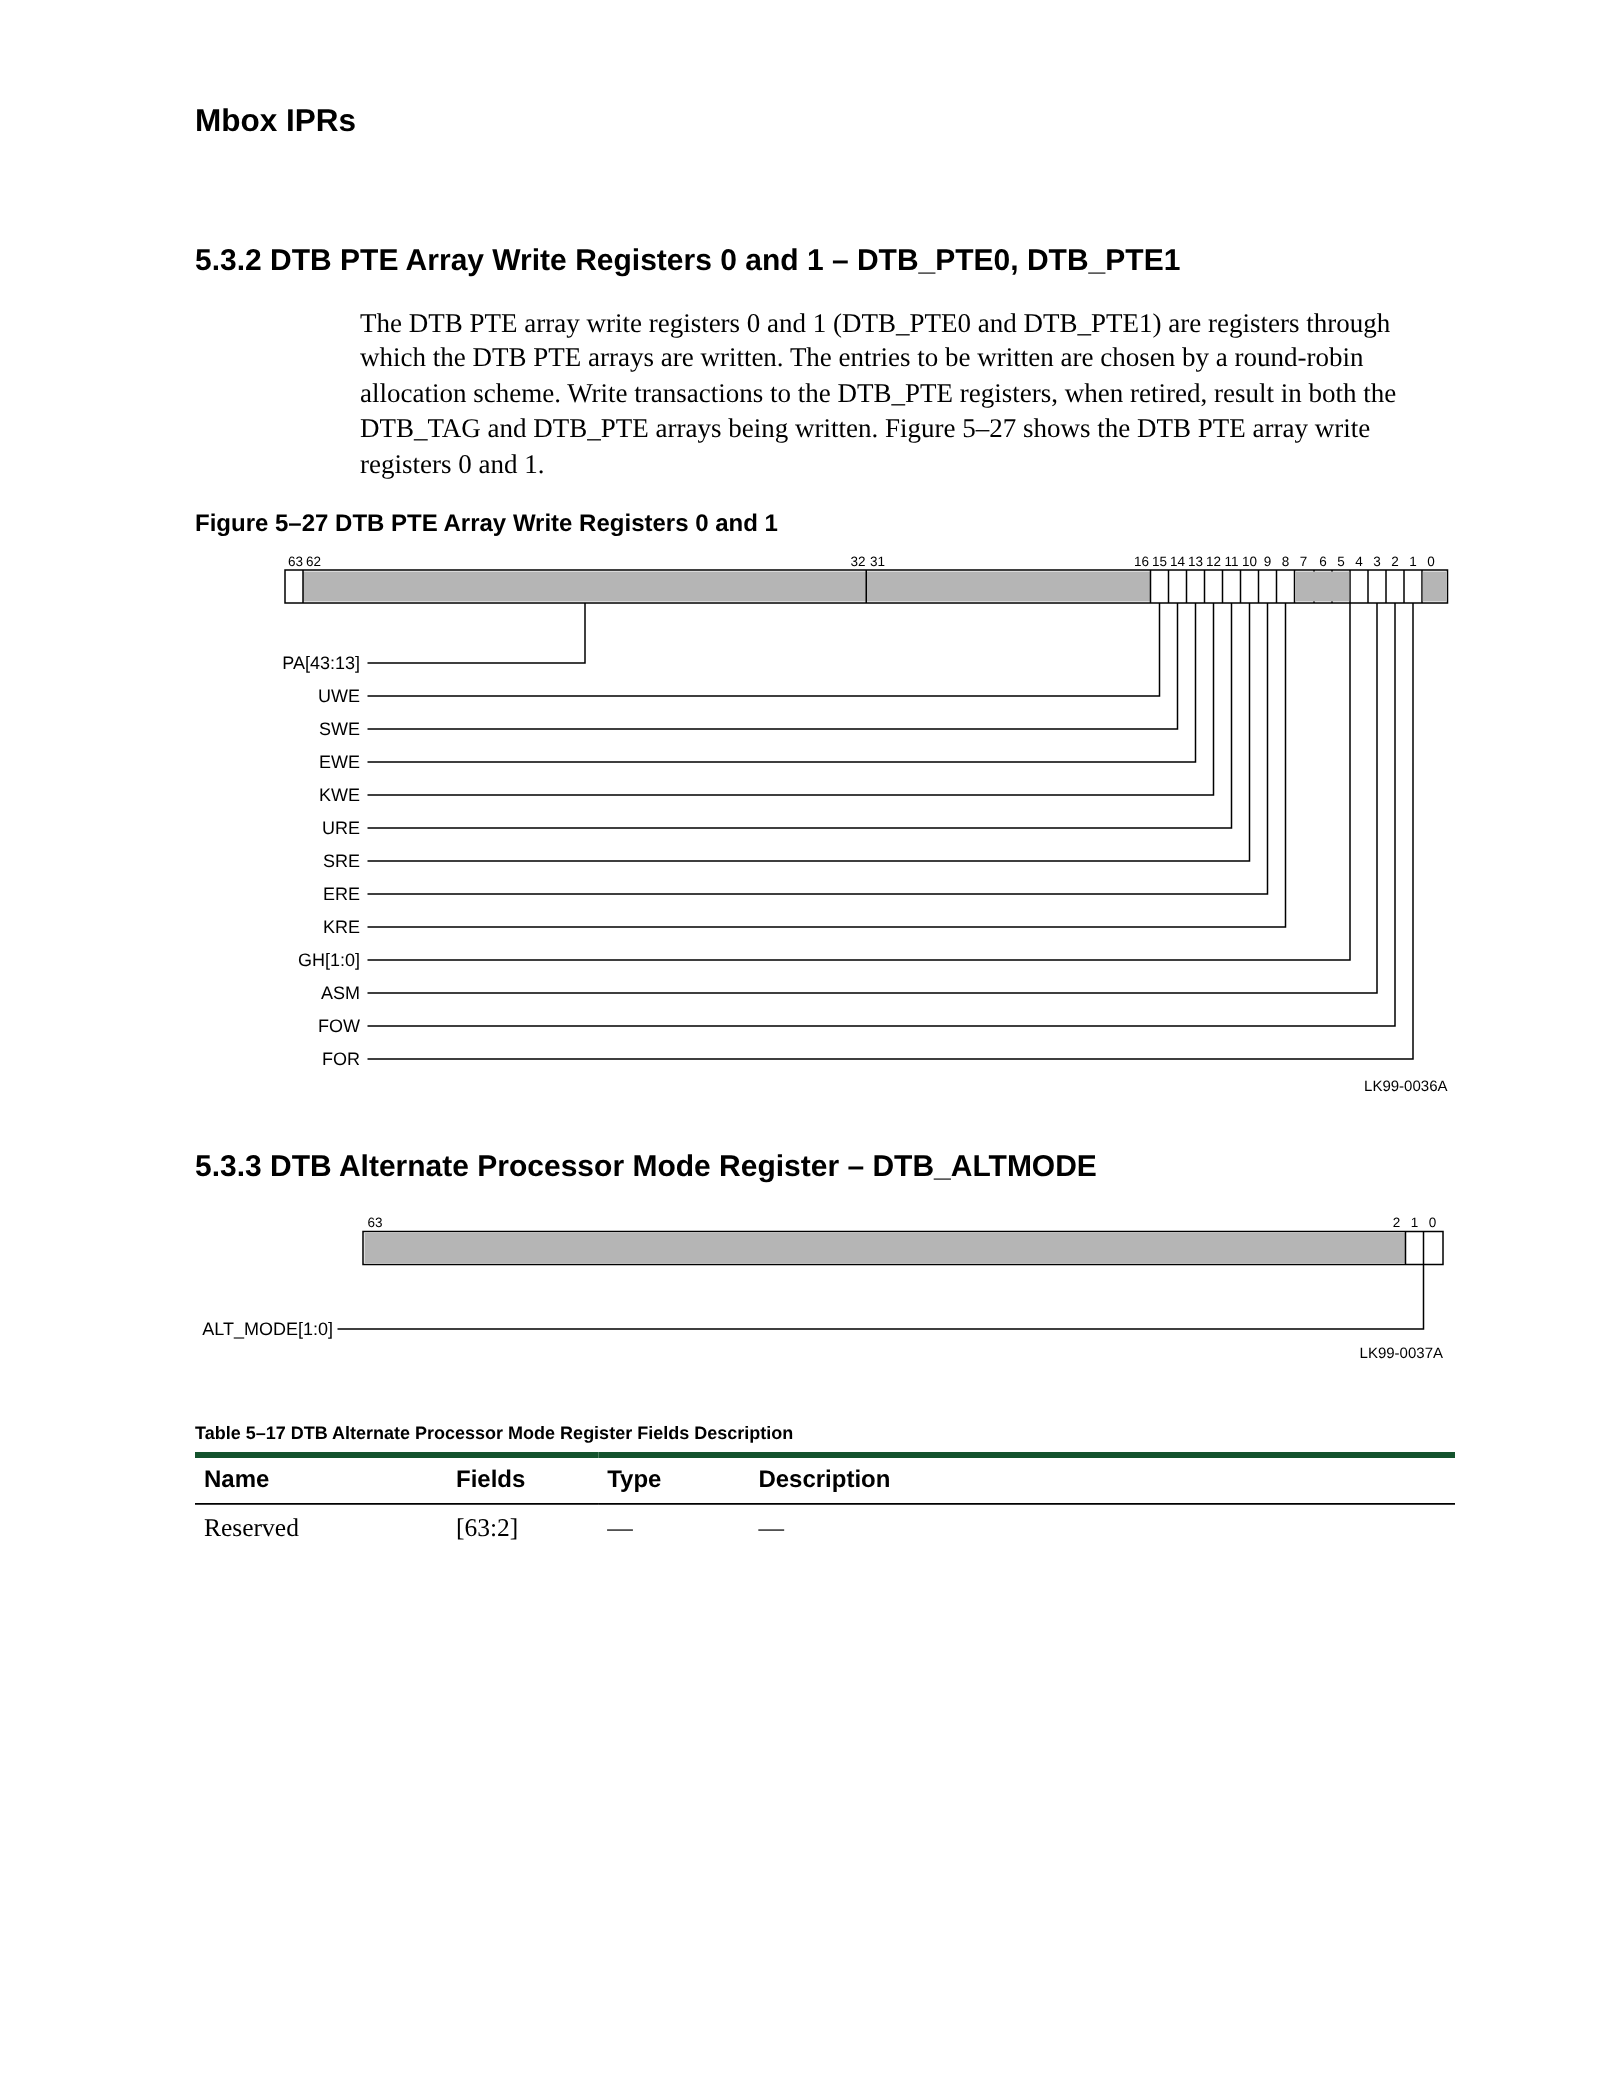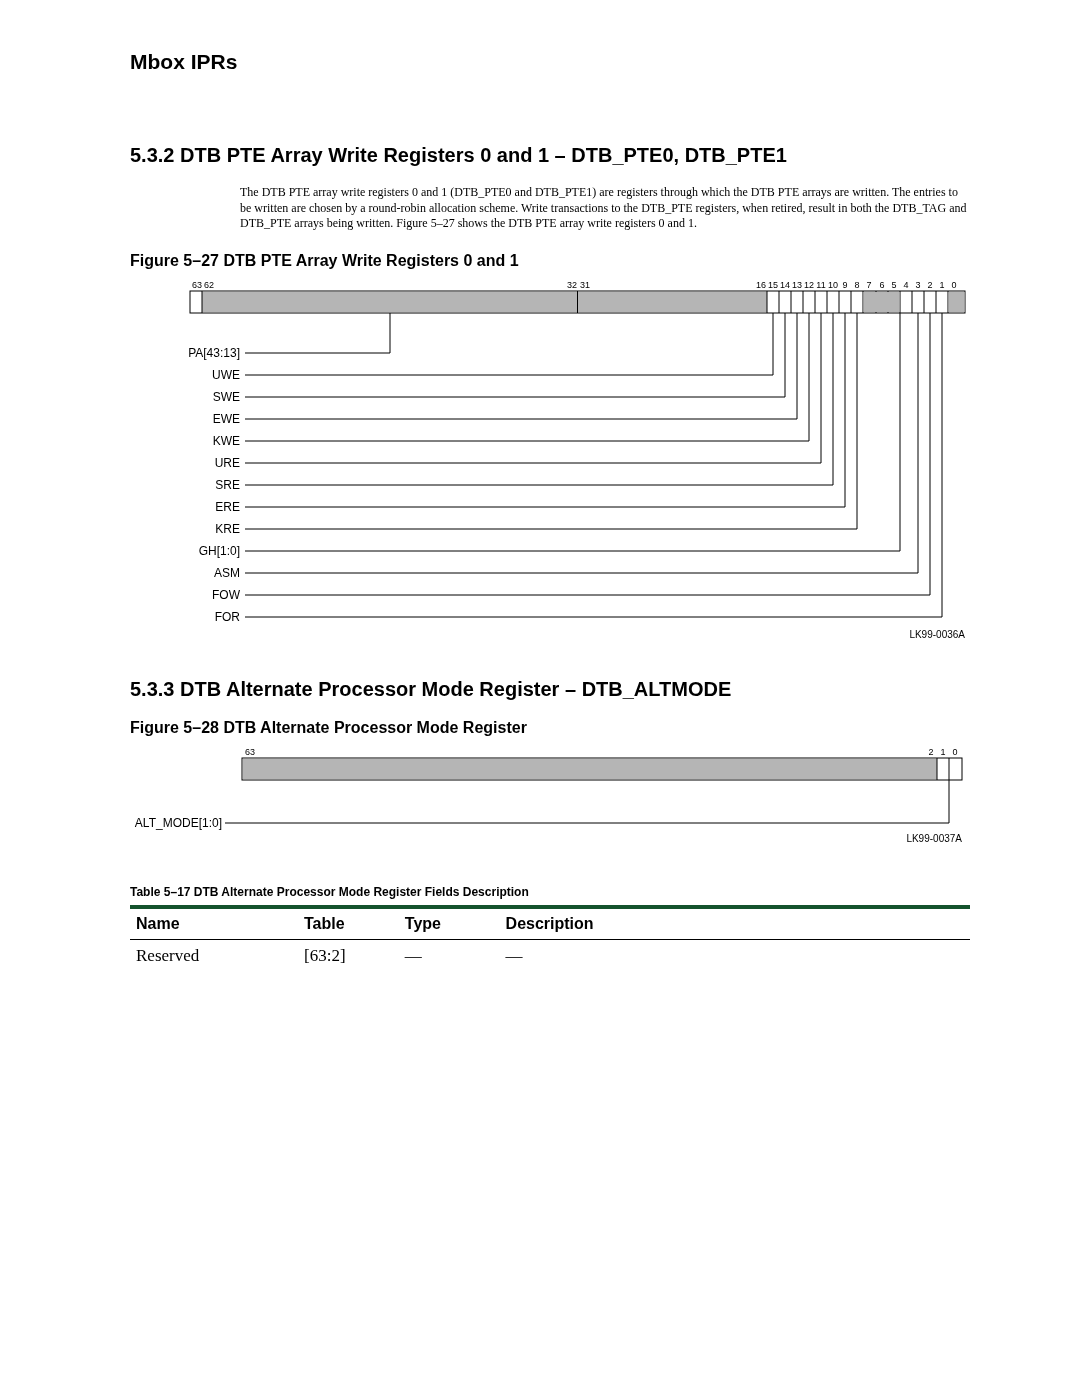--- a/index.html
+++ b/index.html
@@ -6,35 +6,36 @@
     margin: 0;
     padding: 0;
     font-family: "Times New Roman", Times, serif;
     background: #fff;
     color: #000;
     width: 1080px;
   }
   .page {
     padding: 50px 110px 50px 130px;
     box-sizing: border-box;
+    margin-top: 19px;
   }
   .header-title {
     font-family: Arial, Helvetica, sans-serif;
     font-weight: bold;
     font-size: 21px;
     margin-bottom: 70px;
   }
   .section-heading {
     font-family: Arial, Helvetica, sans-serif;
     font-weight: bold;
     font-size: 20px;
     margin-bottom: 18px;
   }
   .body-text {
-    font-size: 12px;
+    font-size: 18px;
     line-height: 1.30;
     margin-left: 110px;
     margin-bottom: 20px;
   }
   .figure-caption {
     font-family: Arial, Helvetica, sans-serif;
     font-weight: bold;
     font-size: 16px;
     margin-bottom: 8px;
   }
@@ -181,21 +182,20 @@
         <text x="110" y="321" text-anchor="end">FOW</text>
         <text x="110" y="343" text-anchor="end">FOR</text>
       </g>
 
       <text x="835" y="360" text-anchor="end" font-family="Arial" font-size="10">LK99-0036A</text>
     </svg>
   </div>
 
   <div class="section-heading">5.3.3  DTB Alternate Processor Mode Register – DTB_ALTMODE</div>
 
-  <div class="figure-caption">Figure 5–28  DTB Alternate Processor Mode Register</div>
 
   <div class="figure-wrap">
     <svg width="840" height="110" viewBox="0 0 840 110">
       <g font-family="Arial, Helvetica, sans-serif" font-size="9" fill="#000">
         <text x="115" y="10">63</text>
         <text x="801" y="10" text-anchor="middle">2</text>
         <text x="813" y="10" text-anchor="middle">1</text>
         <text x="825" y="10" text-anchor="middle">0</text>
       </g>
       <rect x="112" y="13" width="720" height="22" fill="none" stroke="#000"></rect>
@@ -208,21 +208,21 @@
       <text x="832" y="97" text-anchor="end" font-family="Arial" font-size="10">LK99-0037A</text>
     </svg>
   </div>
 
 
   <div class="table-title">Table 5–17  DTB Alternate Processor Mode Register Fields Description</div>
   <table class="register-table">
     <thead>
       <tr>
         <th style="width:20%">Name</th>
-        <th style="width:12%">Table</th>
+        <th style="width:12%">Fields</th>
         <th style="width:12%">Type</th>
         <th>Description</th>
       </tr>
     </thead>
     <tbody>
       <tr>
         <td>Reserved</td>
         <td>[63:2]</td>
         <td>—</td>
         <td>—</td>

